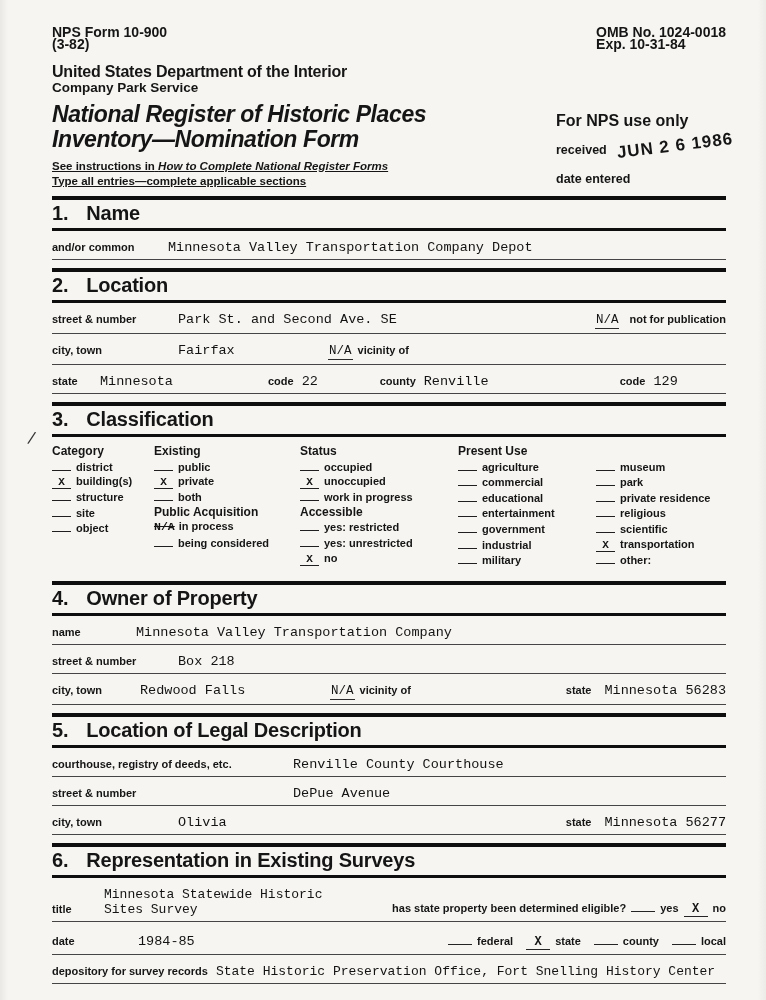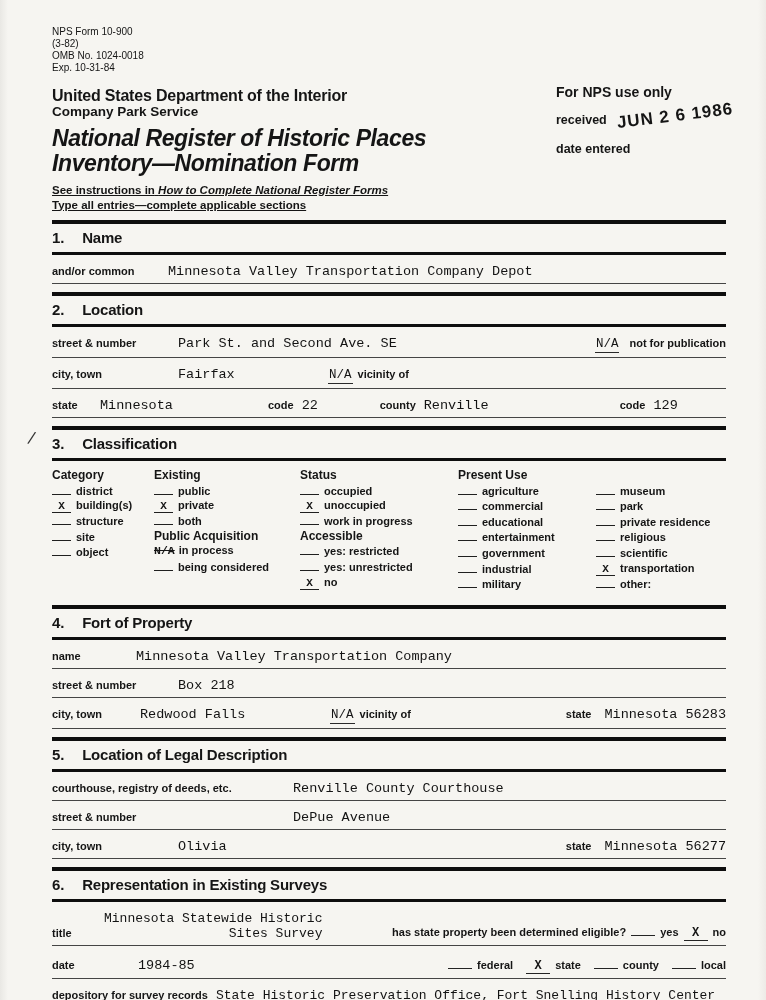--- a/index.html
+++ b/index.html
@@ -4,36 +4,36 @@
 <style>
   html,body{margin:0;padding:0;background:#d8d6d2;}
   .page{
     width:766px;height:1000px;box-sizing:border-box;position:relative;overflow:hidden;
     margin:0 auto;color:#151515;
     background:linear-gradient(90deg,#e9e8e4 0,#f6f5f1 8px,#f6f5f1 calc(100% - 8px),#edebe7 100%);
     font-family:"Liberation Sans","DejaVu Sans",sans-serif;
     padding:26px 40px 0 52px;
   }
   
-  .topline{display:flex;justify-content:space-between;font-size:10px;font-weight:normal;line-height:12px;flex-direction:column;}
+  .topline{display:flex;justify-content:space-between;font-size:14px;font-weight:bold;line-height:12px;}
   .tl-right{text-align:left;}
   
   .dept{margin-top:13px;font-size:16px;font-weight:800;line-height:17px;letter-spacing:-0.2px;}
   .agency{font-size:13.5px;font-weight:bold;line-height:16px;}
   .bigtitle{margin-top:6px;font-size:23px;font-weight:800;line-height:25px;letter-spacing:-0.4px;width:520px;font-style:italic;}
   .instr{margin-top:7px;font-size:11.5px;font-weight:bold;line-height:14.5px;text-decoration:underline;}
   
   .nps-use{position:absolute;left:556px;top:84px;width:195px;font-size:12px;}
-  .nps-h{font-size:14px;font-weight:800;}
+  .nps-h{font-size:16px;font-weight:800;margin-top:28px;}
   .nps-row{margin-top:9px;font-weight:bold;font-size:12.5px;}
   .stamp{display:inline-block;transform:rotate(-7deg) translateY(-3px);font-weight:900;font-size:17px;margin-left:10px;letter-spacing:1px;white-space:nowrap;}
   .nps-de{margin-top:13px;}
   
   .sec{margin-top:8px;border-top:4px solid #0e0e0e;border-bottom:3.5px solid #0e0e0e;padding:2px 0 3px;}
-  .sec-t{font-size:15px;font-weight:800;letter-spacing:-0.2px;line-height:23px;}
+  .sec-t{font-size:20px;font-weight:800;letter-spacing:-0.2px;line-height:23px;}
   .sec-num{margin-right:18px;}
   
   .row{display:flex;align-items:baseline;border-bottom:1.5px solid #454545;padding-bottom:4px;margin-top:9px;line-height:15px;}
   .lbl{font-size:11px;font-weight:bold;white-space:nowrap;}
   .val{font-family:"Liberation Mono","DejaVu Sans Mono",monospace;font-size:13.5px;white-space:nowrap;color:#131313;}
   .val13{font-size:13px;}
   .na{font-family:"Liberation Mono","DejaVu Sans Mono",monospace;font-size:12.5px;border-bottom:1.5px solid #2a2a2a;padding:0 1px;margin-right:5px;}
   .ib{display:inline-block;width:24px;border-bottom:1.5px solid #242424;text-align:center;
       font-family:"Liberation Mono","DejaVu Sans Mono",monospace;font-size:12px;font-weight:bold;height:13px;line-height:12px;vertical-align:baseline;}
   .rcluster{margin-left:auto;display:flex;align-items:baseline;gap:5px;}
@@ -46,21 +46,21 @@
   .cgrid{display:flex;margin-top:7px;padding-bottom:5px;}
   .ccol{display:flex;flex-direction:column;}
   .c1{width:102px}.c2{width:146px}.c3{width:158px}.c4{width:138px}.c5{flex:1}
   .chdr{font-size:12px;font-weight:800;line-height:14.6px;min-height:14.6px;white-space:nowrap;}
   .citem{font-size:11px;font-weight:bold;line-height:14.6px;white-space:nowrap;}
   .cb{display:inline-block;width:19px;border-bottom:1.5px solid #1f1f1f;text-align:center;
       font-family:"Liberation Mono","DejaVu Sans Mono",monospace;font-size:11px;font-weight:bold;height:11px;line-height:10px;margin-right:5px;}
   .cbna{display:inline-block;font-family:"Liberation Mono","DejaVu Sans Mono",monospace;font-size:11.5px;font-weight:bold;margin-right:4px;text-decoration:line-through;}
   
   .title-row{align-items:flex-end;}
-  .title-val .l2{margin-left:20px;text-align:right;}
+  .title-val .l2{}
   .pen-mark{position:absolute;left:29px;top:429px;font-size:17px;font-style:italic;color:#333;transform:rotate(8deg);}
 </style>
 </head>
 <body>
 
 <div class="page">
 
   <div class="topline">
     <div class="tl-left">
       <div>NPS Form 10-900</div>
@@ -178,21 +178,21 @@
       <div class="citem"><span class="cb"></span><span>park</span></div>
       <div class="citem"><span class="cb"></span><span>private residence</span></div>
       <div class="citem"><span class="cb"></span><span>religious</span></div>
       <div class="citem"><span class="cb"></span><span>scientific</span></div>
       <div class="citem"><span class="cb">X</span><span>transportation</span></div>
       <div class="citem"><span class="cb"></span><span>other:</span></div>
     </div>
   </div>
 
   <div class="sec">
-    <span class="sec-t"><span class="sec-num">4.</span><span>Fort of Property</span></span>
+    <span class="sec-t"><span class="sec-num">4.</span><span>Owner of Property</span></span>
   </div>
   <div class="row">
     <span class="lbl mw76 gap8">name</span>
     <span class="val">Minnesota Valley Transportation Company</span>
   </div>
   <div class="row">
     <span class="lbl mw118 gap8">street &amp; number</span>
     <span class="val">Box 218</span>
   </div>
   <div class="row">

